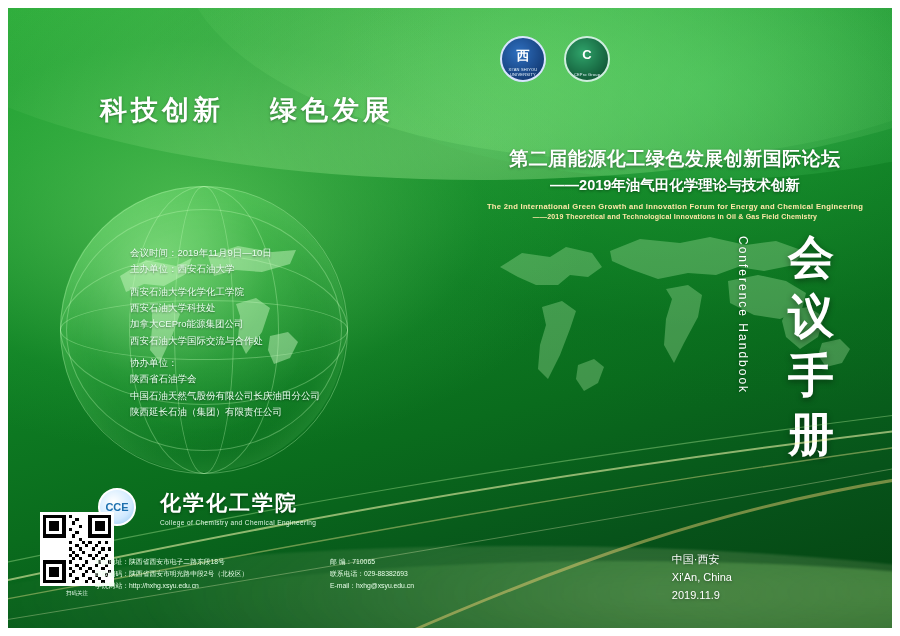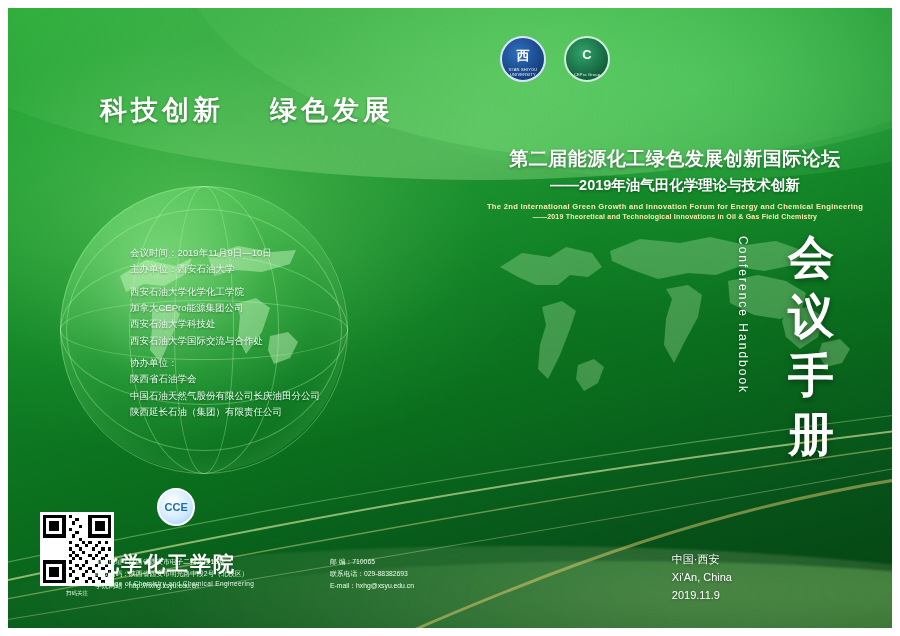--- a/index.html
+++ b/index.html
@@ -91,21 +91,21 @@
 
   
   .info{
     position:absolute;left:130px;top:245px;width:330px;
     color:#eafff0;font-size:9.5px;line-height:1.72;
     text-shadow:0 1px 2px rgba(0,0,0,.45);
   }
   .info .gap{height:6px;}
 
   
-  .school{position:absolute;left:98px;top:488px;display:flex;align-items:center;gap:24px;flex-direction:column;}
+  .school{position:absolute;left:98px;top:488px;display:flex;align-items:center;gap:24px;}
   .school-mark{
     width:34px;height:34px;border-radius:50%;
     background:radial-gradient(circle at 40% 35%, #ffffff 0%, #cfe9ff 60%, #8fc4ef 100%);
     border:2px solid #ffffff;display:flex;align-items:center;justify-content:center;
     color:#1b6fae;font-size:11px;font-weight:bold;
   }
   .school-cn{color:#ffffff;font-size:21px;font-weight:bold;letter-spacing:2px;text-shadow:0 1px 3px rgba(0,0,0,.4);}
   .school-en{color:#dff6e4;font-size:6.5px;letter-spacing:.4px;margin-top:2px;}
 
   
@@ -194,22 +194,22 @@
     <div class="ch">手</div>
     <div class="ch">册</div>
   </div>
   <div class="vtitle-en">Conference Handbook</div>
 
   <div class="info">
     <div>会议时间：2019年11月9日—10日</div>
     <div>主办单位：西安石油大学</div>
     <div class="gap"></div>
     <div>西安石油大学化学化工学院</div>
+    <div>西安石油大学科技处</div>
     <div>加拿大CEPro能源集团公司</div>
-    <div>西安石油大学科技处</div>
     <div>西安石油大学国际交流与合作处</div>
     <div class="gap"></div>
     <div>协办单位：</div>
     <div>陕西省石油学会</div>
     <div>中国石油天然气股份有限公司长庆油田分公司</div>
     <div>陕西延长石油（集团）有限责任公司</div>
   </div>
 
   <div class="streaks">
     <div class="streak st1"></div>

